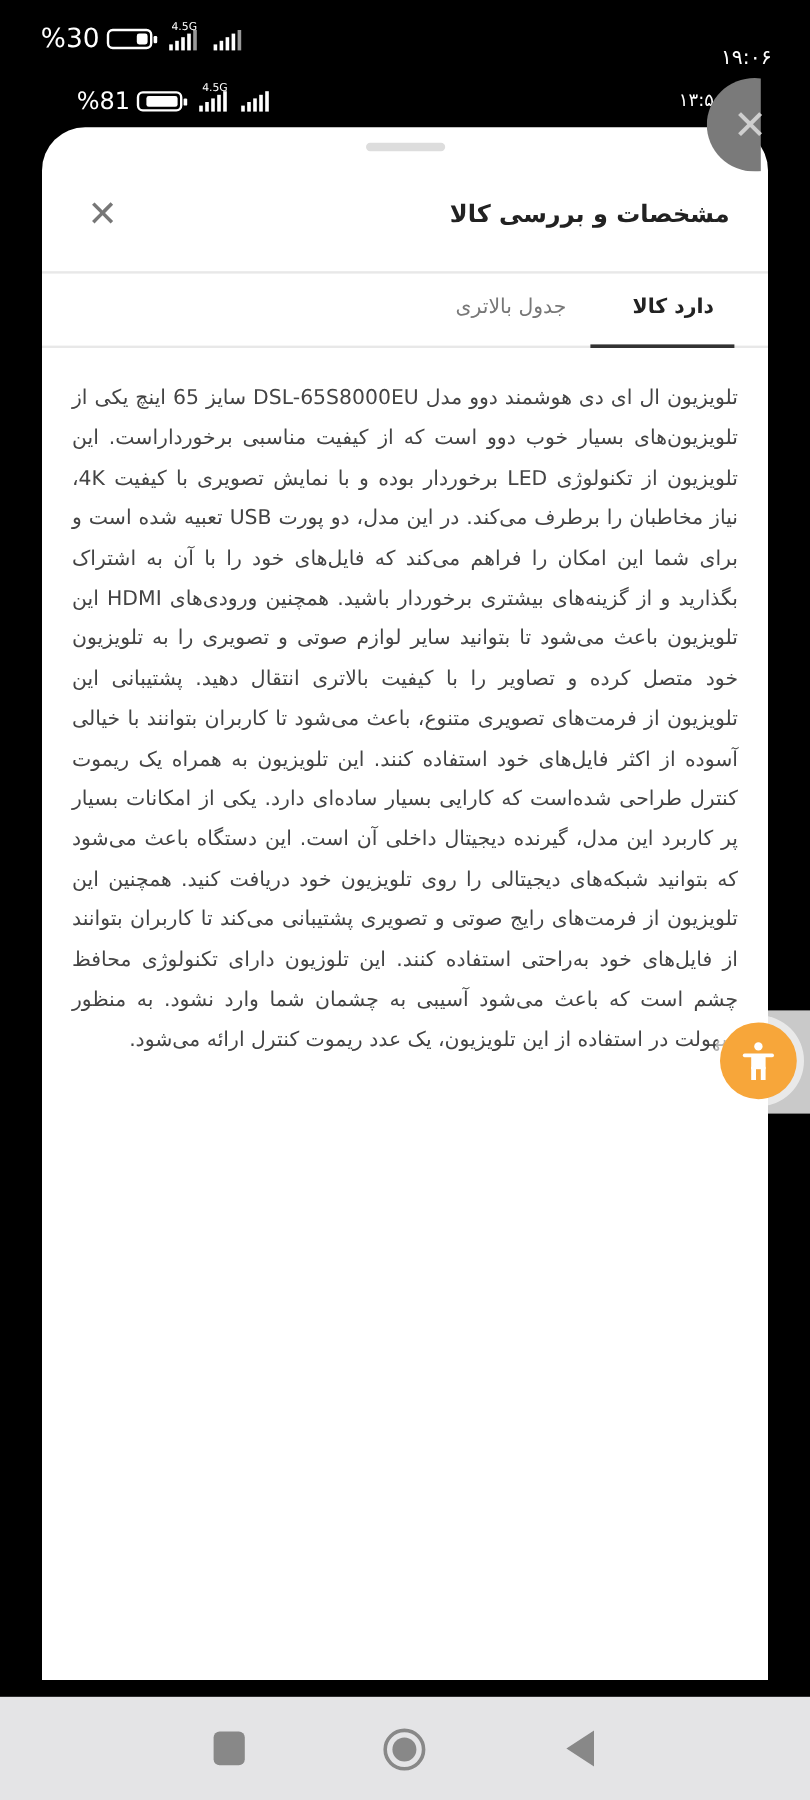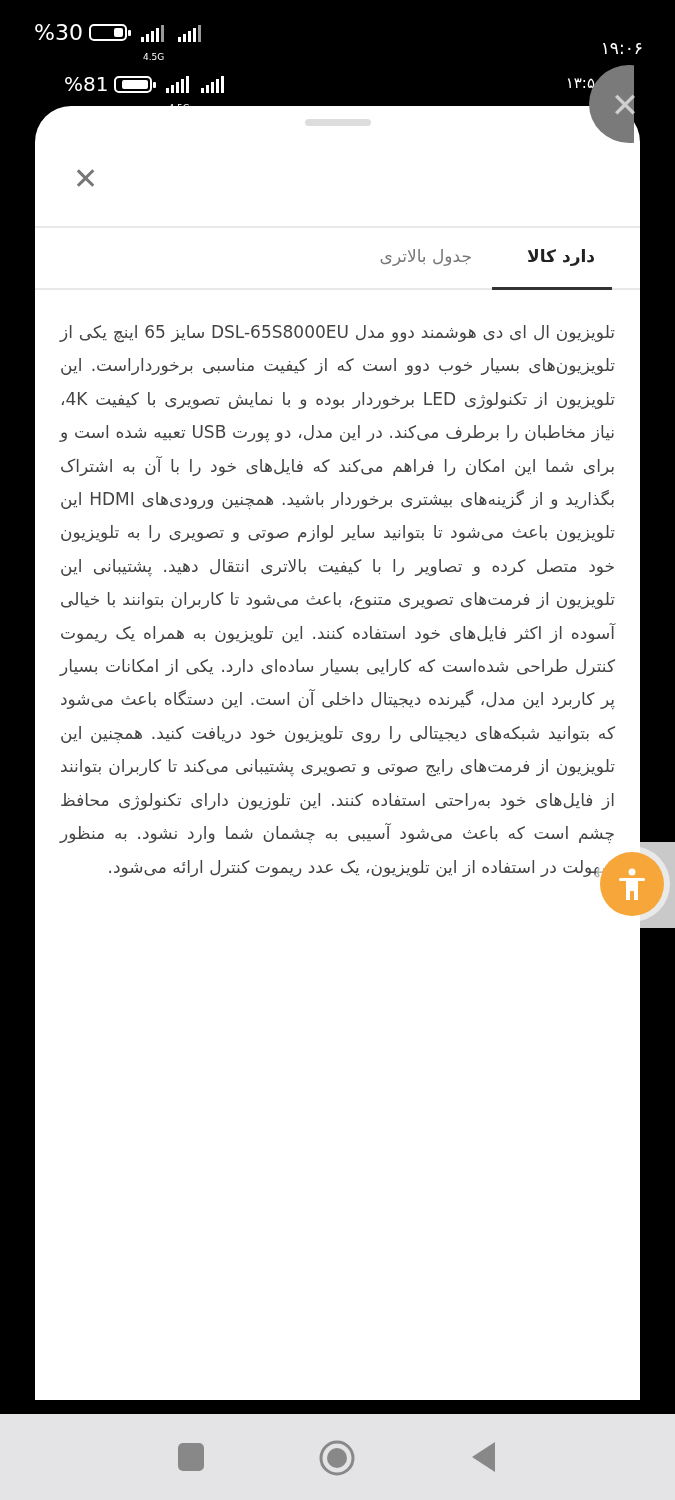--- a/index.html
+++ b/index.html
@@ -11,21 +11,21 @@
   .sb-outer .sb-left { left:34px; top:2px; font-size:22px; }
   .sb-inner .sb-left { left:64px; top:2px; font-size:20px;justify-content:flex-end; }
   .sb-time { position:absolute; font-size:17px; }
   .sb-outer .sb-time { right:32px; top:20px; }
   .sb-inner .sb-time { right:72px; top:4px; font-size:15px; }
   .battery { display:inline-block; width:38px; height:17px; border:2.5px solid #fff; border-radius:5px; position:relative; box-sizing:border-box; }
   .battery::after { content:""; position:absolute; right:-6px; top:4px; width:3px; height:6px; background:#fff; border-radius:1px; }
   .battery .fill { position:absolute; top:2px; bottom:2px; right:2px; background:#fff; border-radius:2px; }
   .signal { display:inline-flex; align-items:flex-end; gap:2px; height:18px; position:relative; }
   .signal i { display:block; width:3px; background:#fff; }
-  .net { font-size:9px; position:absolute; top:-6px; left:2px;margin-top:34px; }
+  .net { font-size:9px; position:absolute; top:-6px; left:2px; }
 
   .sheet { position:absolute; left:35px; top:106px; width:605px; height:1294px; background:#fff; border-radius:36px 36px 0 0; overflow:hidden; }
   .handle { position:absolute; left:270px; top:13px; width:66px; height:7px; background:#ddd; border-radius:4px; }
   .corner-close { position:absolute; left:589px; top:65px; width:80px; height:78px; border-radius:50%; background:#7a7a7a; clip-path: inset(0 35px 0 0); }
   .corner-x { position:absolute; left:608px; top:88px; width:34px; height:34px; color:#cfcfcf; font-size:34px; line-height:34px; text-align:center; }
   .sheet-header { position:absolute; left:0; top:40px; width:605px; height:80px; border-bottom:2px solid #e8e8e8; }
   .sheet-title { position:absolute; right:32px; top:20px; font-size:20px; font-weight:bold; color:#222; direction:rtl; }
   .close-btn { position:absolute; left:38px; top:18px; font-size:30px; color:#777; line-height:30px; }
   .tabs { position:absolute; left:0; top:122px; width:605px; height:60px; border-bottom:2px solid #e8e8e8; }
   .tab { position:absolute; top:18px; font-size:17px; direction:rtl; }
@@ -88,20 +88,21 @@
         <i style="height:14px"></i>
         <i style="height:17px"></i>
     </span>
   </div>
   <div class="sb-time">۱۳:۵۰</div>
 </div>
 
 <div class="sheet">
   <div class="handle"></div>
   <div class="sheet-header">
+    <div class="sheet-title">مشخصات و بررسی کالا</div>
     <div class="close-btn">
       <span>✕</span>
     </div>
   </div>
   <div class="tabs">
     <div class="tab active">دارد کالا</div>
     <div class="tab inactive">جدول بالاتری</div>
     <div class="tab-underline"></div>
   </div>
   <div class="desc">تلویزیون ال ای دی هوشمند دوو مدل DSL-65S8000EU سایز 65 اینچ یکی از تلویزیون‌های بسیار خوب دوو است که از کیفیت مناسبی برخورداراست. این تلویزیون از تکنولوژی LED برخوردار بوده و با نمایش تصویری با کیفیت 4K، نیاز مخاطبان را برطرف می‌کند. در این مدل، دو پورت USB تعبیه شده است و برای شما این امکان را فراهم می‌کند که فایل‌های خود را با آن به اشتراک بگذارید و از گزینه‌های بیشتری برخوردار باشید. همچنین ورودی‌های HDMI این تلویزیون باعث می‌شود تا بتوانید سایر لوازم صوتی و تصویری را به تلویزیون خود متصل کرده و تصاویر را با کیفیت بالاتری انتقال دهید. پشتیبانی این تلویزیون از فرمت‌های تصویری متنوع، باعث می‌شود تا کاربران بتوانند با خیالی آسوده از اکثر فایل‌های خود استفاده کنند. این تلویزیون به همراه یک ریموت کنترل طراحی شده‌است که کارایی بسیار ساده‌ای دارد. یکی از امکانات بسیار پر کاربرد این مدل، گیرنده دیجیتال داخلی آن است. این دستگاه باعث می‌شود که بتوانید شبکه‌های دیجیتالی را روی تلویزیون خود دریافت کنید. همچنین این تلویزیون از فرمت‌های رایج صوتی و تصویری پشتیبانی می‌کند تا کاربران بتوانند از فایل‌های خود به‌راحتی استفاده کنند. این تلوزیون دارای تکنولوژی محافظ چشم است که باعث می‌شود آسیبی به چشمان شما وارد نشود. به منظور سهولت در استفاده از این تلویزیون، یک عدد ریموت کنترل ارائه می‌شود.</div>

